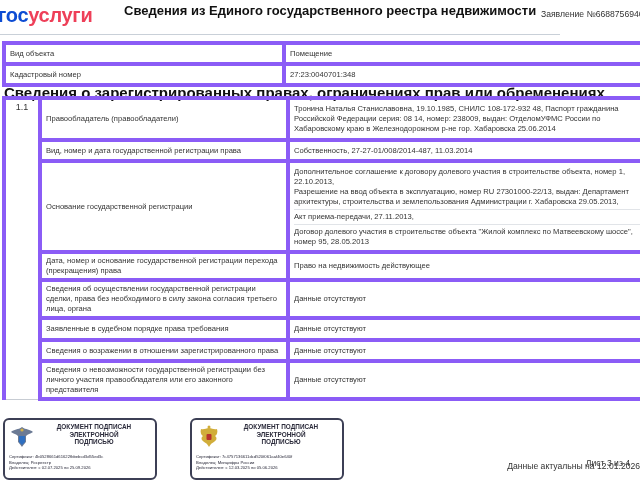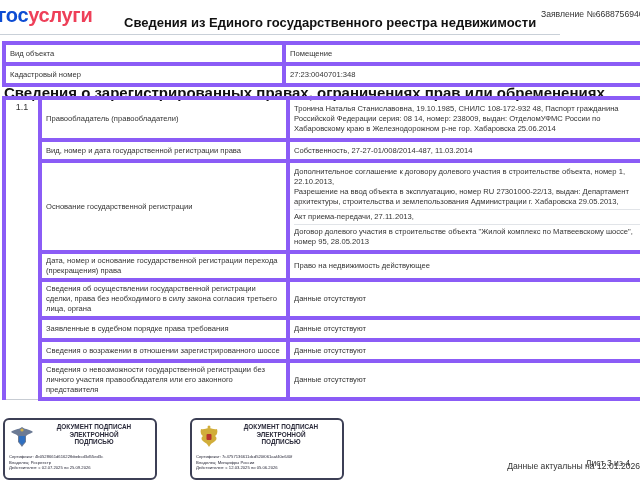--- a/index.html
+++ b/index.html
@@ -5,21 +5,21 @@
   html, body { margin:0; padding:0; }
   body {
     width:640px; height:491px; overflow:hidden; background:#ffffff;
     font-family: "Liberation Sans", "DejaVu Sans", sans-serif; color:#222;
     position:relative;
   }
   .header { position:absolute; left:0; top:0; width:560px; height:34px; border-bottom:1px solid #c9d0d8; }
   .logo { position:absolute; left:-2px; top:4px; font-size:20px; font-weight:bold; letter-spacing:-0.3px; }
   .logo .a { color:#0d4cd3; }
   .logo .b { color:#ee3f58; }
-  .title { position:absolute; left:124px; top:3px; font-size:13px; font-weight:bold; color:#111; white-space:nowrap;margin-top:12px; }
+  .title { position:absolute; left:124px; top:3px; font-size:13px; font-weight:bold; color:#111; white-space:nowrap; }
   .subtitle { position:absolute; left:124px; top:21px; font-size:8.4px; color:#333; white-space:nowrap; }
   .appno { position:absolute; left:541px; top:9px; font-size:8.6px; color:#333; white-space:nowrap; }
 
   table { border-collapse:collapse; font-size:7.6px; color:#333; }
   td { border:4px solid #8b5cf6; padding:2px 4px; vertical-align:middle; line-height:1.3; }
 
   .objtable { position:absolute; left:2px; top:41px; width:652px; }
   .objtable td { height:13px; }
   .objtable td.k { width:268px; }
 
@@ -104,21 +104,21 @@
           <div class="p" style="white-space: pre-line;">Данные отсутствуют</div>
         </td>
       </tr>
       <tr>
         <td class="k">Заявленные в судебном порядке права требования</td>
         <td class="v">
           <div class="p" style="white-space: pre-line;">Данные отсутствуют</div>
         </td>
       </tr>
       <tr>
-        <td class="k">Сведения о возражении в отношении зарегистрированного шоссе</td>
+        <td class="k">Сведения о возражении в отношении зарегистрированного права</td>
         <td class="v">
           <div class="p" style="white-space: pre-line;">Данные отсутствуют</div>
         </td>
       </tr>
       <tr>
         <td class="k">Сведения о невозможности государственной регистрации без личного участия правообладателя или его законного представителя</td>
         <td class="v">
           <div class="p" style="white-space: pre-line;">Данные отсутствуют</div>
         </td>
       </tr>

